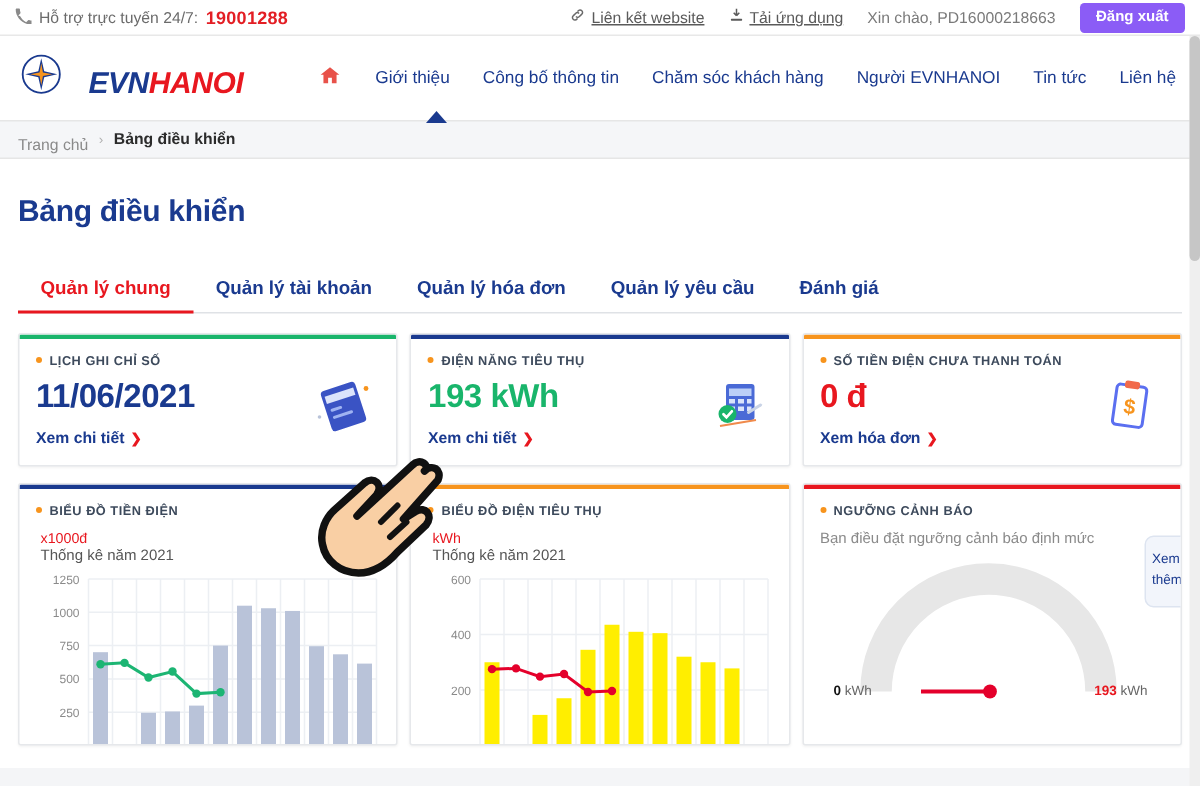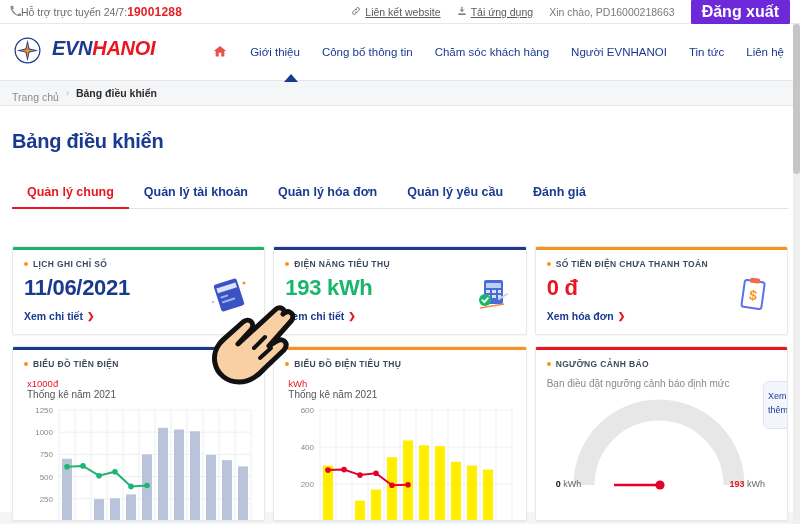--- a/index.html
+++ b/index.html
@@ -12,38 +12,38 @@
   }
   .page { position: relative; width: 800px; height: 524px; background: #f4f5f7; }
 
   
   .topbar {
     height: 24px; background: #ffffff;
     display: flex; align-items: center;
     border-bottom: 1px solid #e8e8e8;
     padding: 0 10px; font-size: 10.5px; position: relative;
   }
-  .topbar .left { display: flex; align-items: center; color: #6b6b6b; justify-content: center; }
+  .topbar .left { display: flex; align-items: center; gap: 5px; color: #6b6b6b; justify-content: center; }
   .topbar .right { margin-left: auto; display: flex; align-items: center; gap: 16px; }
   .hotline { color: #e31e24; font-weight: bold; font-size: 12px; letter-spacing: .2px; }
   .tb-link { display: flex; align-items: center; gap: 4px; color: #5a5a5a; font-size: 10.5px; }
   .tb-greet { color: #7a7a7a; font-size: 10.5px; }
   .logout-btn {
-    background: #6d28d9; color: #fff; font-size: 16px; font-weight: bold;
+    background: #8b5cf6; color: #fff; font-size: 10px; font-weight: bold;
     padding: 5px 11px; border-radius: 3px; border: none; cursor: pointer;
     line-height: 1;
   }
   .ico { display: inline-block; vertical-align: middle; }
 
   
   .header {
     height: 56px; background: #fff; display: flex; align-items: center;
     padding: 0 14px; position: relative;
   }
-  .brand { display: flex; align-items: flex-start; gap: 11px; }
+  .brand { display: flex; align-items: flex-end; gap: 18px; }
   .brand-text { font-size: 20px; font-weight: bold; font-style: italic; letter-spacing: -.3px; }
   .brand-evn { color: #1a3a8f; }
   .brand-hanoi { color: #e8171f; }
   .nav { margin-left: auto; display: flex; align-items: center; gap: 22px; padding-right: 2px; }
   .nav a { color: #1a3a8f; font-size: 11.5px; text-decoration: none; white-space: nowrap; }
   .nav .home-ico { color: #e8524a; font-size: 15px; line-height: 1; }
   .nav-caret {
     position: absolute; left: 284px; bottom: -2px;
     width: 0; height: 0; border-left: 7px solid transparent;
     border-right: 7px solid transparent; border-bottom: 8px solid #1a3a8f;
@@ -80,21 +80,21 @@
   .tab.active::after {
     content: ""; position: absolute; left: 0; right: 0; bottom: -1px;
     height: 2px; background: #e8171f;
   }
 
   
   .cards-row { display: flex; gap: 8px; margin-top: 13px; }
   .card {
     flex: 1; background: #fff; border: 1px solid #e6e8eb;
     border-radius: 2px; box-shadow: 0 1px 2px rgba(0,0,0,.05);
-    position: relative; overflow: hidden; margin-top: 24px;
+    position: relative; overflow: hidden;
   }
   .card-top { height: 3px; width: 100%; }
   .card-body { padding: 9px 11px 10px 11px; }
   .card-label {
     font-size: 8.5px; font-weight: bold; color: #3d4a5c;
     letter-spacing: .35px; display: flex; align-items: center; gap: 5px;
     text-transform: uppercase;
   }
   .dot { width: 4px; height: 4px; border-radius: 50%; background: #f7941d; flex: none; }
   .card-value { font-size: 22px; font-weight: bold; margin-top: 6px; letter-spacing: -.3px; }

